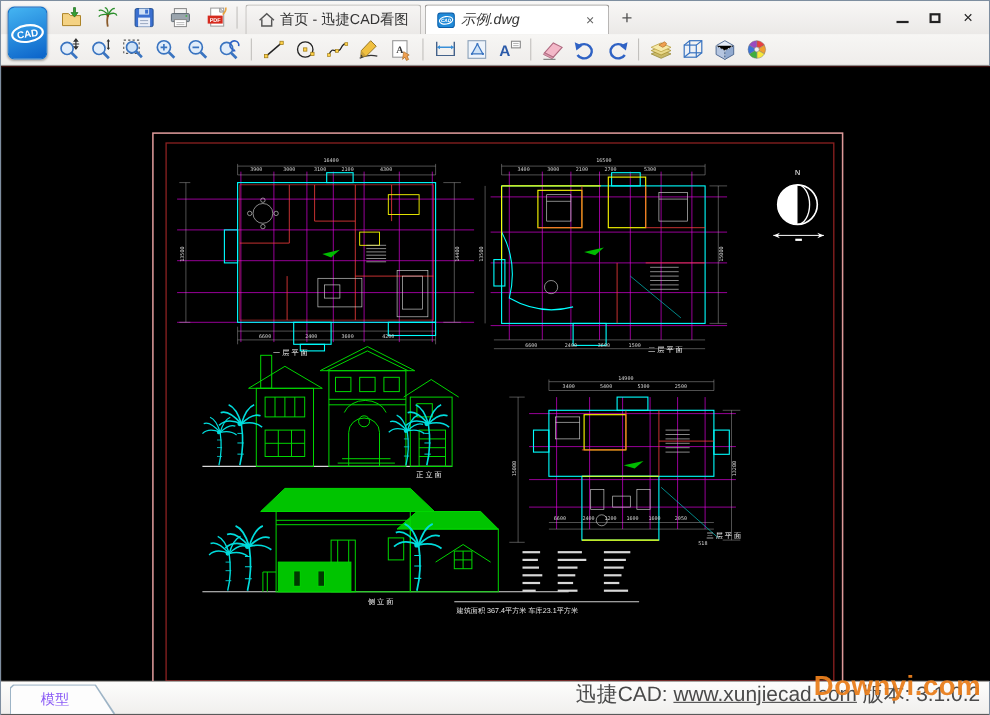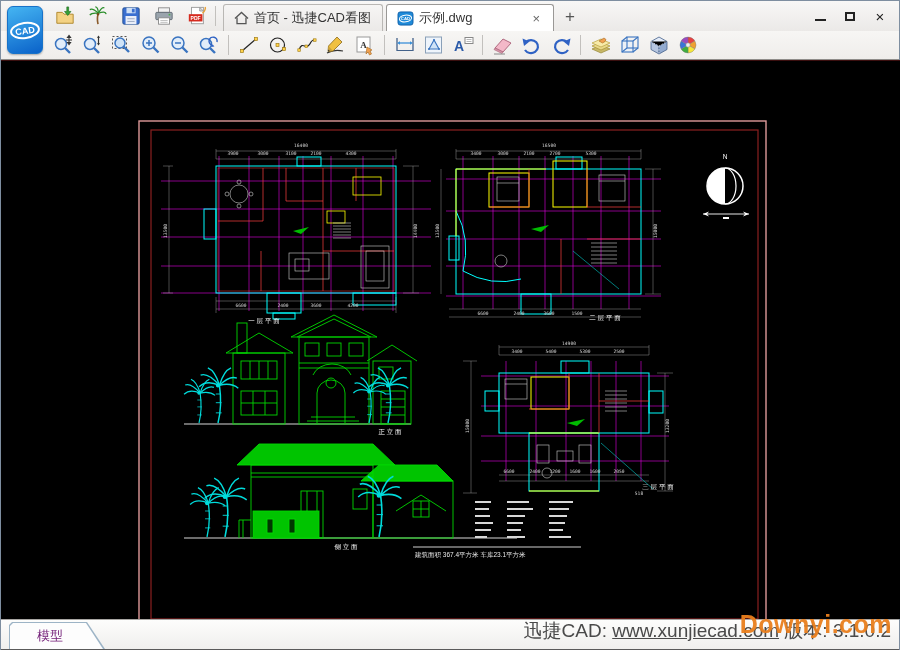--- a/index.html
+++ b/index.html
@@ -12,23 +12,23 @@
           background:linear-gradient(160deg,#45b5f2,#0a62c9); border:1px solid #1872c8; z-index:20;
           display:flex; align-items:center; justify-content:center; box-shadow:0 1px 2px rgba(0,0,0,.3); }
   .logo .oval { border:2px solid #fff; border-radius:50%; width:30px; height:17px; display:flex; align-items:center; justify-content:center;
                 color:#fff; font-size:9px; font-weight:bold; transform:rotate(-8deg); }
   .quickbar { display:flex; align-items:center; gap:6px; margin-left:50px; height:30px; }
   .qicon { width:27px; height:24px; display:flex; align-items:center; justify-content:center; border-radius:3px; }
   .vsep { width:1px; height:20px; background:#c2c0bd; margin:0 5px; align-self:center; }
 
   .tabs { display:flex; align-items:flex-end; height:30px; margin-left:2px; }
   .tab { height:27px; display:flex; align-items:center; gap:5px; padding:0 10px; font-size:13px; color:#333;
-         border:1px solid #b9b7b4; border-bottom:none; border-radius:3px 3px 0 0; margin-right:3px; }
+         border:1px solid #b9b7b4; border-bottom:none; border-radius:3px 3px 0 0; margin-right:3px;justify-content:center; }
   .tab.home { background:transparent; width:160px; }
-  .tab.active { background:#fff; border-color:#9a9896; width:168px; }
+  .tab.active { background:#fff; border-color:#9a9896; width:168px;font-style:italic; }
   .tab .close { margin-left:auto; color:#666; font-size:13px; padding:0 3px; cursor:default; }
   .newtab { width:26px; height:24px; display:flex; align-items:center; justify-content:center;
             font-size:17px; color:#555; margin-bottom:2px; }
   .winbtns { margin-left:auto; display:flex; align-items:center; height:30px; padding-right:4px; }
   .winbtn { width:30px; height:24px; display:flex; align-items:center; justify-content:center; color:#222; }
   .winbtn .bar { width:11px; height:2px; background:#222; margin-top:8px; }
   .winbtn .box { width:10px; height:9px; border:2px solid #222; }
   .winbtn.closew { font-size:15px; }
 
   
@@ -42,21 +42,21 @@
   text.dim { font-family:"DejaVu Sans Mono",monospace; font-size:4.6px; fill:#d4d4d4; }
   text.lbl { font-size:6.5px; fill:#ffffff; }
 
   
   .statusbar { position:relative; height:32px; background:linear-gradient(#fdfdfc,#f0efed);
                border-top:1px solid #a8a6a3; border-bottom:2px solid #5a5a5a; }
   .modeltab-outer { position:absolute; left:8px; top:2px; width:96px; height:27px;
                     clip-path:polygon(3px 0,78px 0,96px 27px,0 27px,0 3px); background:#9db4c6; }
   .modeltab-inner { position:absolute; left:1px; top:1px; width:94px; height:26px;
                     clip-path:polygon(3px 0,76px 0,93px 26px,0 26px,0 3px); background:#fdfdfd;
-                    display:flex; align-items:center; justify-content:center; font-size:13px; color:#701a75; padding-right:14px; }
+                    display:flex; align-items:center; justify-content:center; font-size:13px; color:#8b5cf6; padding-right:14px; }
   .statustext { position:absolute; right:8px; bottom:5px; font-size:19px; color:#4a4a4a; white-space:nowrap; }
   .statustext .url { text-decoration:underline; }
   .watermark { position:absolute; right:7px; bottom:10px; z-index:40; font-size:25px; font-weight:bold;
                color:#ea7f1d; letter-spacing:0.5px; opacity:.95; pointer-events:none; }
 </style>
 </head>
 <body>
 
 <div id="app">
 

